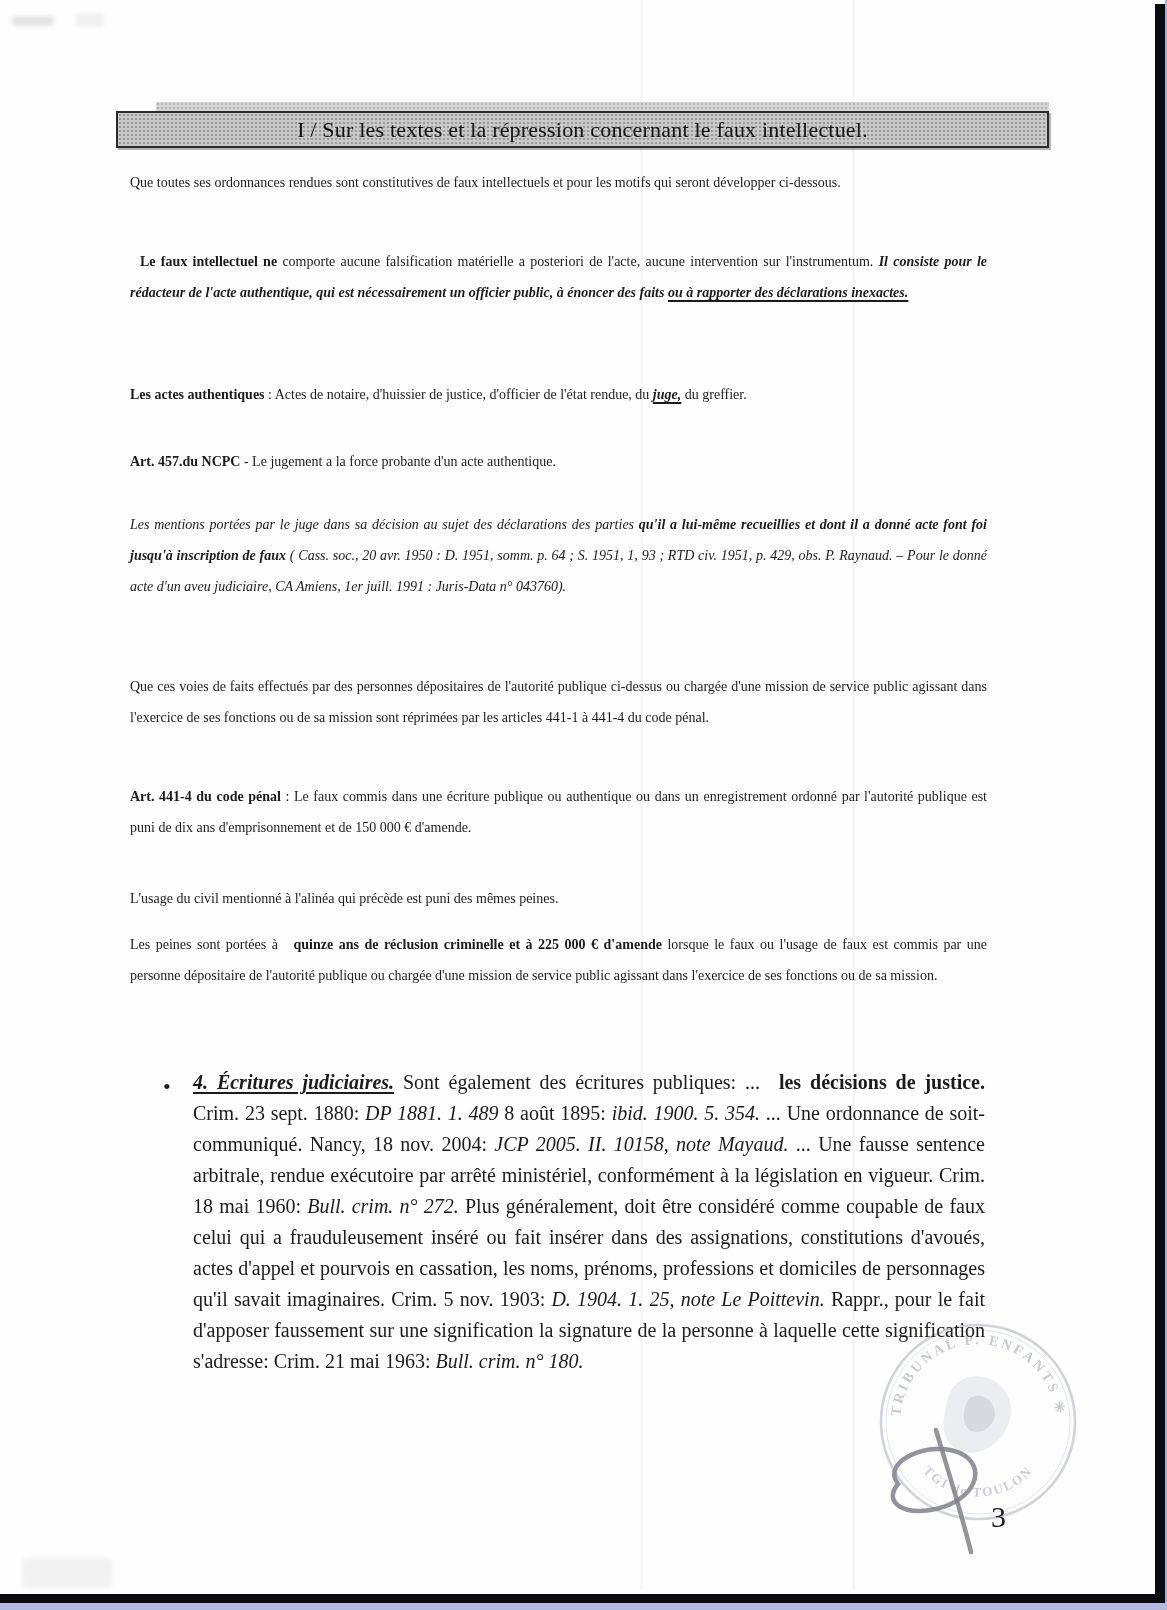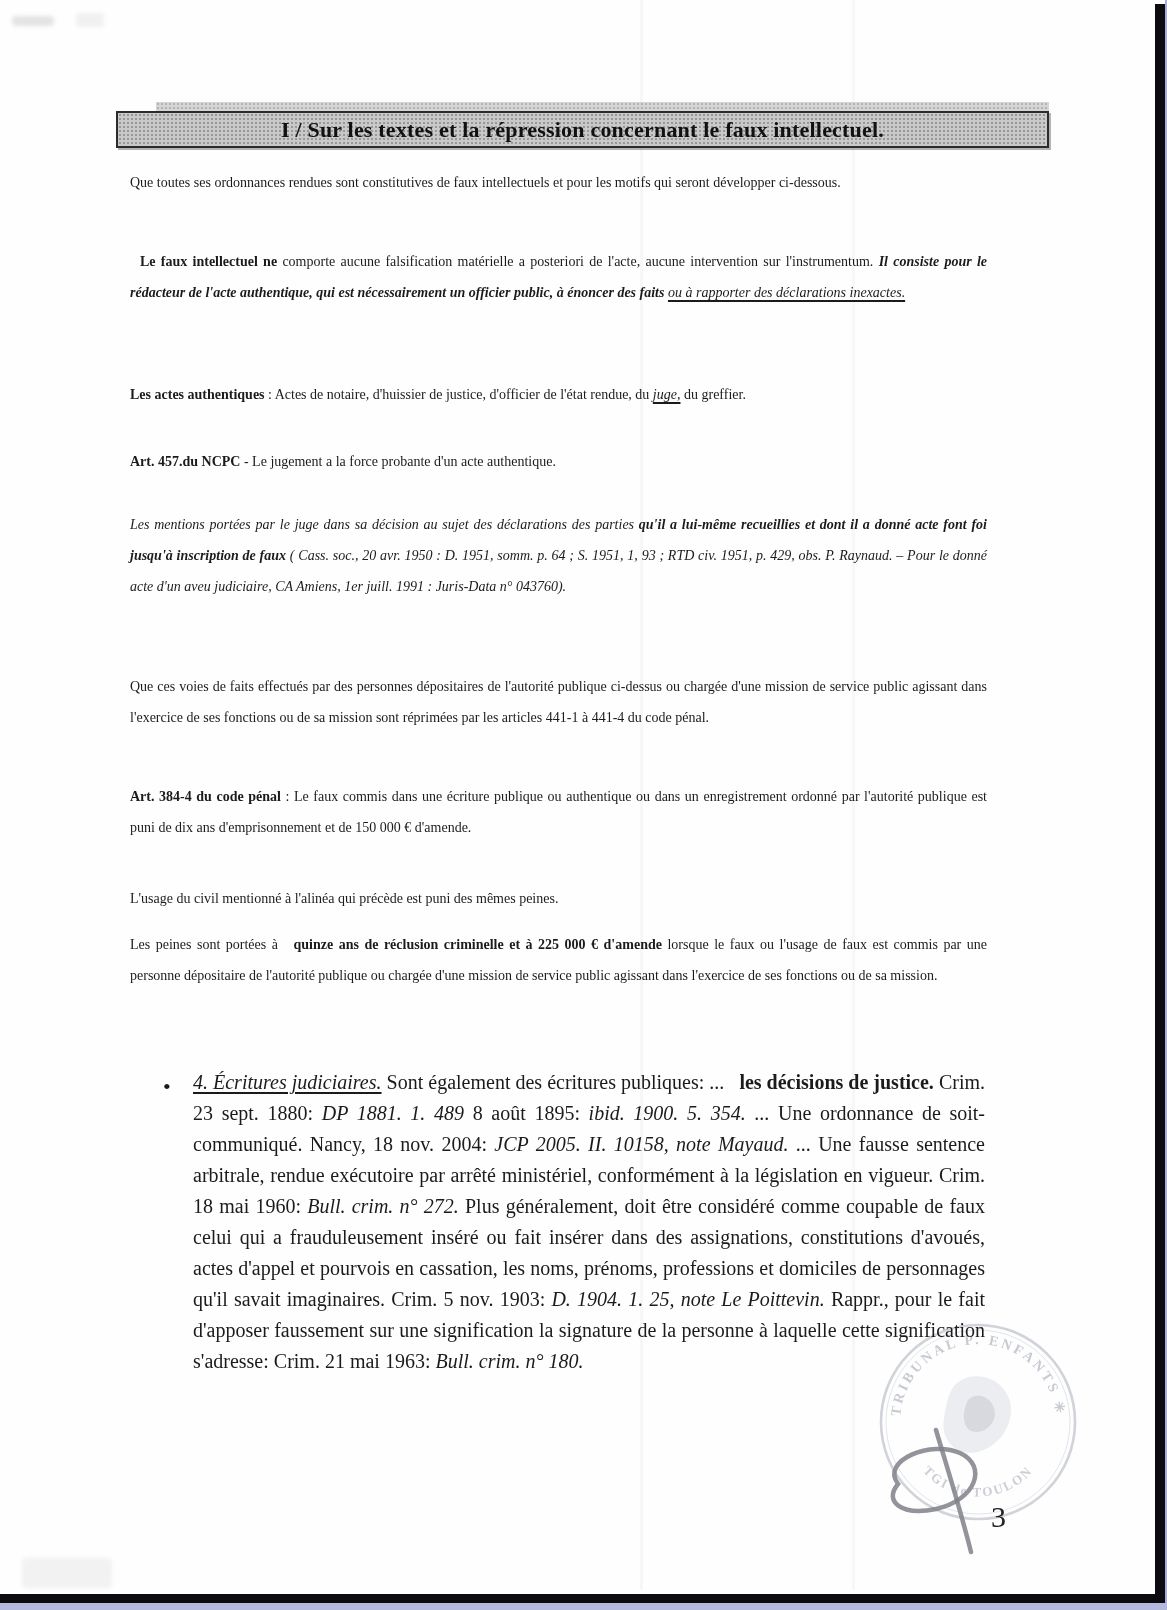--- a/index.html
+++ b/index.html
@@ -25,34 +25,34 @@
     background-size:4px 4px;opacity:.8;}
   .hdr-box{
     position:absolute;left:116px;top:111px;width:929px;height:33px;
     background:#c9c9c9;
     background-image:radial-gradient(rgba(70,70,70,.38) 1px, transparent 1.3px);
     background-size:4px 4px;
     border:2px solid #2b2b2b;
     box-shadow:2px 2px 0 rgba(40,40,40,.35);
     display:flex;align-items:center;justify-content:center;
   }
-  .hdr-title{font-weight:bold;font-size:22px;letter-spacing:.2px;color:#111;}
+  .hdr-title{font-weight:normal;font-size:22px;letter-spacing:.2px;color:#111;}
   
   .para{
     position:absolute;left:130px;width:857px;
     font-size:14px;line-height:31px;
     text-align:justify;
   }
   .para.it{font-style:italic;}
   .seg.r{font-weight:normal;}
   .seg.b{font-weight:bold;margin-left:10px;}
   .seg.i{font-style:italic;}
   .seg.bi{font-weight:bold;font-style:italic;}
   .seg.bu{font-weight:bold;text-decoration-thickness:2px;text-underline-offset:3px;}
-  .seg.biu{font-weight:normal;font-style:italic;text-decoration:underline;text-decoration-thickness:2px;text-underline-offset:3px;}
+  .seg.biu{font-weight:bold;font-style:italic;text-decoration:underline;text-decoration-thickness:2px;text-underline-offset:3px;}
   
   .bullet-marker{position:absolute;left:163px;top:1071px;font-size:22px;line-height:31px;}
   .bullet-text{
     position:absolute;left:193px;top:1067px;width:792px;
     font-size:20px;line-height:31px;text-align:justify;
   }
   
   .stamp{position:absolute;left:876px;top:1320px;width:204px;height:204px;z-index:0;}
   .signature{position:absolute;left:840px;top:1412px;width:185px;height:165px;z-index:2;}
   .page-num{position:absolute;left:991px;top:1500px;font-size:30px;z-index:3;color:#222;}
@@ -92,21 +92,21 @@
     <div class="hdr-box">
       <span class="hdr-title">I / Sur les textes et la répression concernant le faux intellectuel.</span>
     </div>
 
     <div class="para" style="top:167px;"><span class="seg r">Que toutes ses ordonnances rendues sont constitutives de faux intellectuels et pour les motifs qui seront développer ci-dessous.</span></div>
     <div class="para" style="top:246px;"><span class="seg b">Le faux intellectuel ne </span><span class="seg r">comporte aucune falsification matérielle a posteriori de l'acte, aucune intervention sur l'instrumentum. </span><span class="seg bi">Il consiste pour le rédacteur de l'acte authentique, qui est nécessairement un officier public, à énoncer des faits </span><span class="seg biu">ou à rapporter des déclarations inexactes.</span></div>
     <div class="para" style="top:379px;"><span class="seg bu">Les actes authentiques</span><span class="seg r"> : Actes de notaire, d'huissier de justice, d'officier de l'état rendue, du </span><span class="seg biu">juge,</span><span class="seg r"> du greffier.</span></div>
     <div class="para" style="top:446px;"><span class="seg bu">Art. 457.du NCPC</span><span class="seg r"> - Le jugement a la force probante d'un acte authentique.</span></div>
     <div class="para it" style="top:509px;"><span class="seg i">Les mentions portées par le juge dans sa décision au sujet des déclarations des parties </span><span class="seg bi">qu'il a lui-même recueillies et dont il a donné acte font foi jusqu'à inscription de faux </span><span class="seg i">( Cass. soc., 20 avr. 1950 : D. 1951, somm. p. 64 ; S. 1951, 1, 93 ; RTD civ. 1951, p. 429, obs. P. Raynaud. – Pour le donné acte d'un aveu judiciaire,  CA Amiens, 1er juill. 1991 : Juris-Data n° 043760).</span></div>
     <div class="para" style="top:671px;"><span class="seg r">Que ces voies de faits effectués par des personnes dépositaires de l'autorité publique ci-dessus ou chargée d'une mission de service public agissant dans l'exercice de ses fonctions ou de sa mission sont réprimées par les articles 441-1 à 441-4 du code pénal.</span></div>
-    <div class="para" style="top:781px;"><span class="seg bu">Art. 384-4  du code pénal</span><span class="seg r"> : Le faux commis dans une écriture publique ou authentique ou dans un enregistrement ordonné par l'autorité publique est puni de dix ans d'emprisonnement et de 150 000 € d'amende.</span></div>
+    <div class="para" style="top:781px;"><span class="seg bu">Art. 441-4  du code pénal</span><span class="seg r"> : Le faux commis dans une écriture publique ou authentique ou dans un enregistrement ordonné par l'autorité publique est puni de dix ans d'emprisonnement et de 150 000 € d'amende.</span></div>
     <div class="para" style="top:883px;"><span class="seg r"> L'usage du civil mentionné à l'alinéa qui précède est puni des mêmes peines.</span></div>
     <div class="para" style="top:929px;"><span class="seg r">Les peines sont portées à </span><span class="seg b">quinze ans de réclusion criminelle et à 225 000 € d'amende</span><span class="seg r"> lorsque le faux ou l'usage de faux est commis par une personne dépositaire de l'autorité publique ou chargée d'une mission de service public agissant dans l'exercice de ses fonctions ou de sa mission.</span></div>
 
     <span class="bullet-marker">•</span>
     <div class="bullet-text"><span class="seg biu">4. Écritures judiciaires.</span><span class="seg r"> Sont également des écritures publiques: ... </span><span class="seg b">les décisions de justice.</span><span class="seg r"> Crim. 23 sept. 1880: </span><span class="seg i">DP 1881. 1. 489</span><span class="seg r"> 8 août 1895: </span><span class="seg i">ibid. 1900. 5. 354.</span><span class="seg r"> ... Une ordonnance de soit-communiqué. Nancy, 18 nov. 2004: </span><span class="seg i">JCP 2005. II. 10158, note Mayaud.</span><span class="seg r"> ... Une fausse sentence arbitrale, rendue exécutoire par arrêté ministériel, conformément à la législation en vigueur. Crim. 18 mai 1960: </span><span class="seg i">Bull. crim. n° 272.</span><span class="seg r"> Plus généralement, doit être considéré comme coupable de faux celui qui a frauduleusement inséré ou fait insérer dans des assignations, constitutions d'avoués, actes d'appel et pourvois en cassation, les noms, prénoms, professions et domiciles de personnages qu'il savait imaginaires. Crim. 5 nov. 1903: </span><span class="seg i">D. 1904. 1. 25, note Le Poittevin.</span><span class="seg r"> Rappr., pour le fait d'apposer faussement sur une signification la signature de la personne à laquelle cette signification s'adresse: Crim. 21 mai 1963: </span><span class="seg i">Bull. crim. n° 180.</span></div>
 
   </div>
 
   <svg class="signature" viewBox="0 0 185 165">
     <path d="M 58 72 C 40 48, 92 28, 120 41 C 148 54, 136 88, 96 97 C 62 104, 43 90, 58 72 Z" fill="none" stroke="#80808a" stroke-width="4.5" stroke-linecap="round" opacity="0.85"></path>

